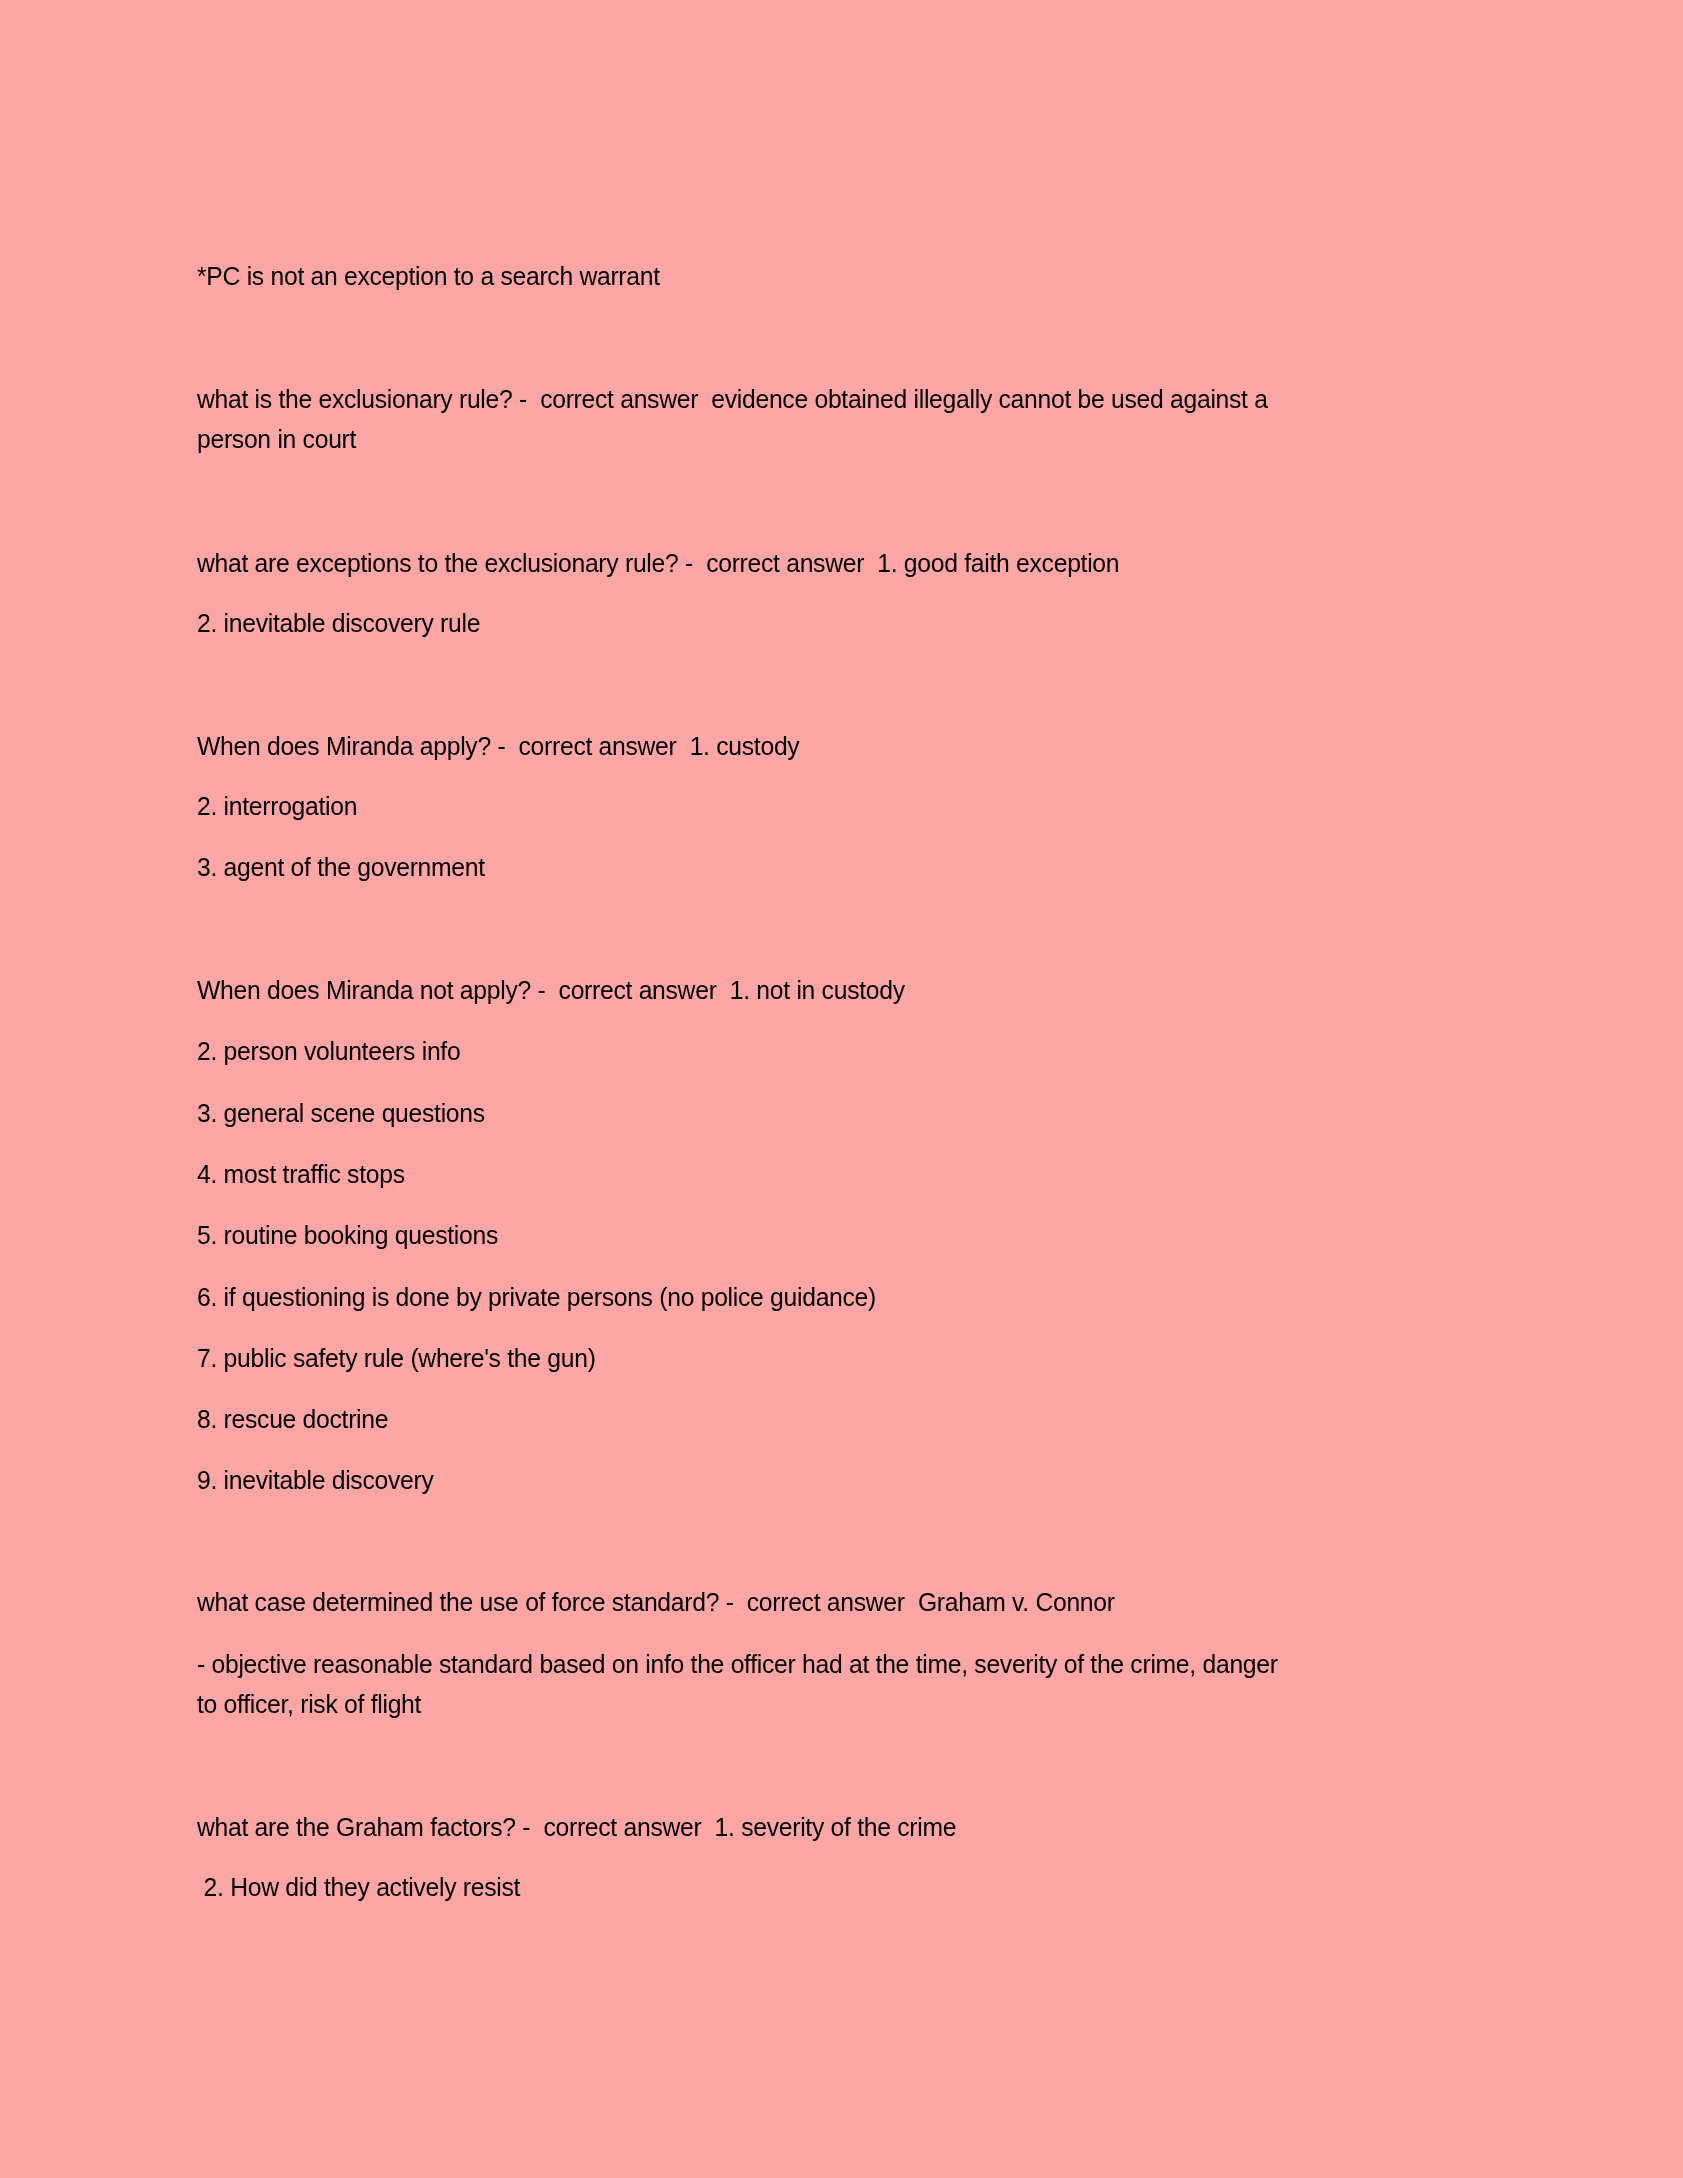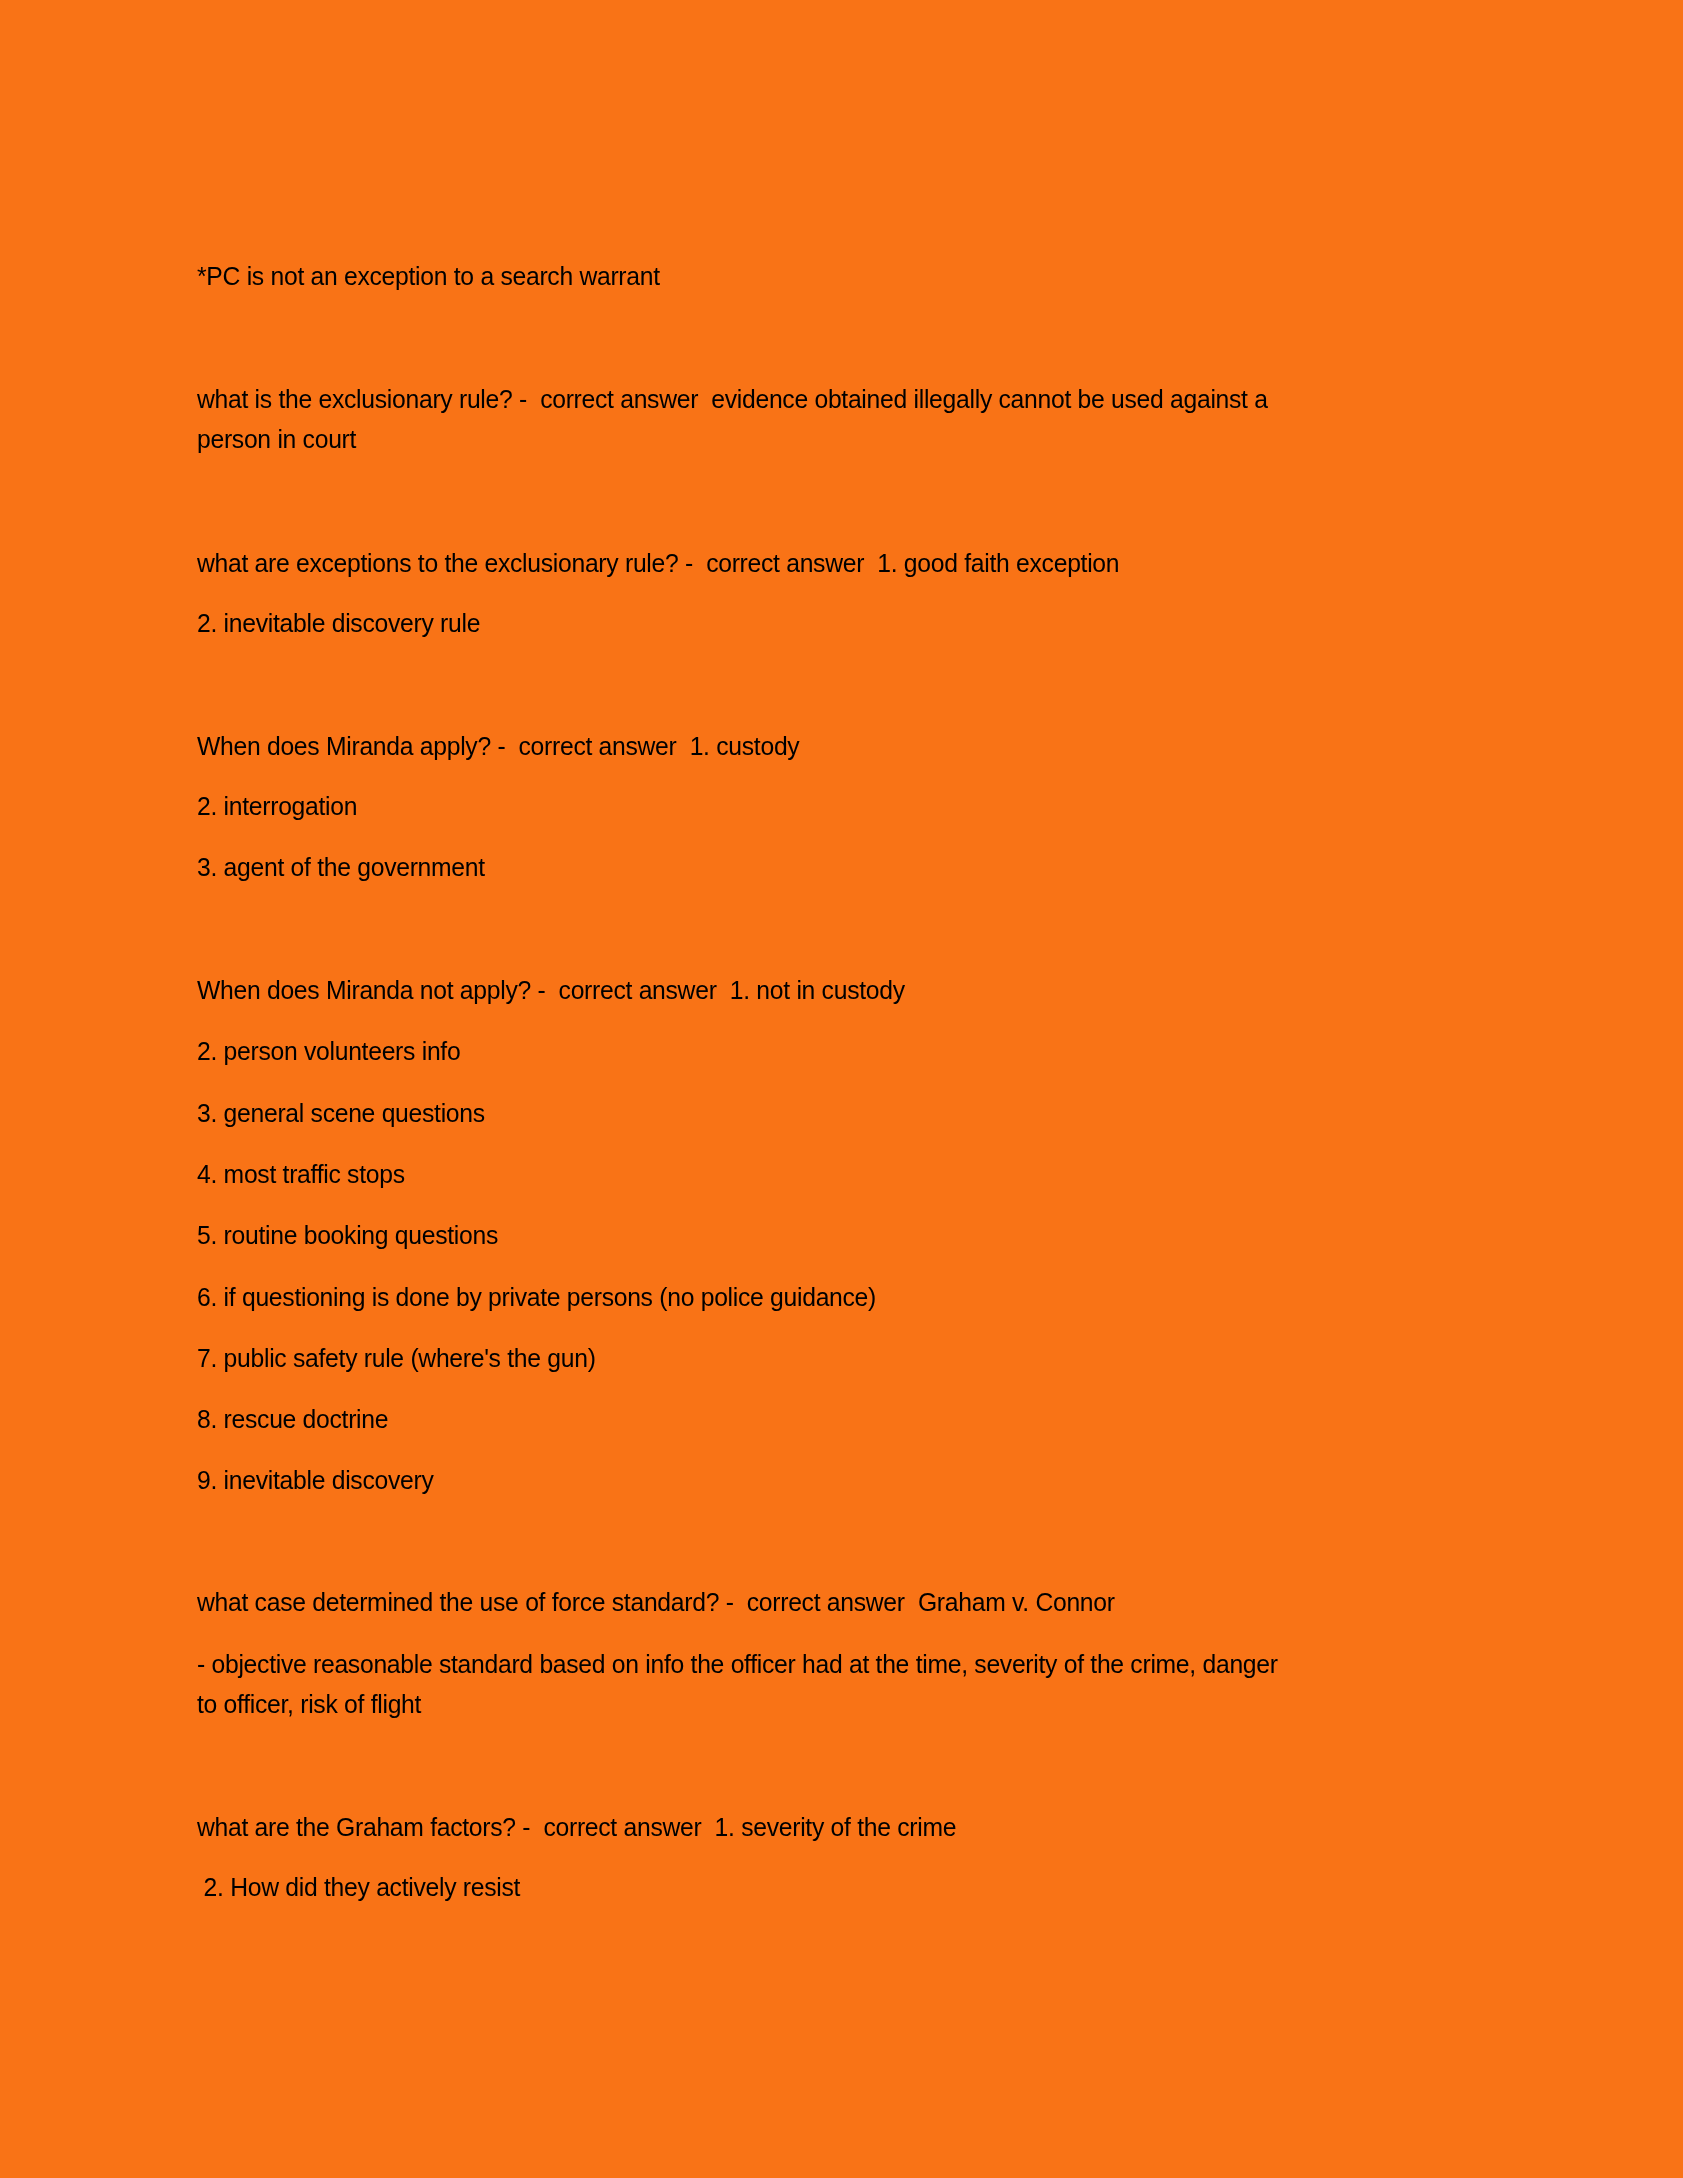--- a/index.html
+++ b/index.html
@@ -1,19 +1,19 @@
 <!DOCTYPE html>
 <html><head>
 <meta charset="utf-8">
 <style>
   html, body { margin: 0; padding: 0; background: #ffffff; }
   body { width: 1683px; height: 2178px; position: relative; overflow: hidden; }
   .page {
     position: absolute; left: 0; top: 0; width: 1683px; height: 2178px;
-    background: #f97316; color: #000000;
+    background: #fca5a5; color: #000000;
     font-family: "Liberation Sans", sans-serif;
   }
   .line {
     position: absolute; left: 197px;
     font-size: 26px; line-height: 40px; white-space: pre;
     letter-spacing: -0.3px;
     transform-origin: left center;
     transform: scaleX(0.95);
   }
 </style>

